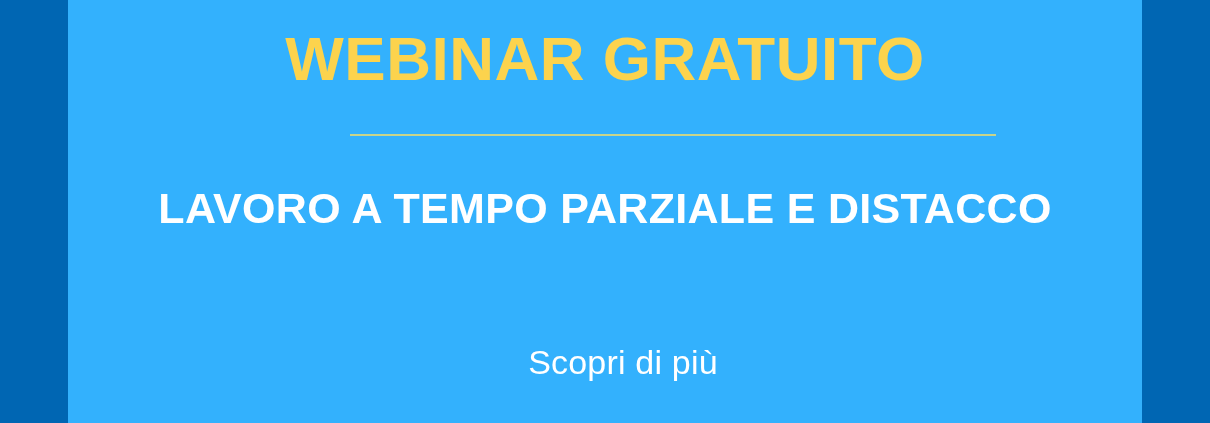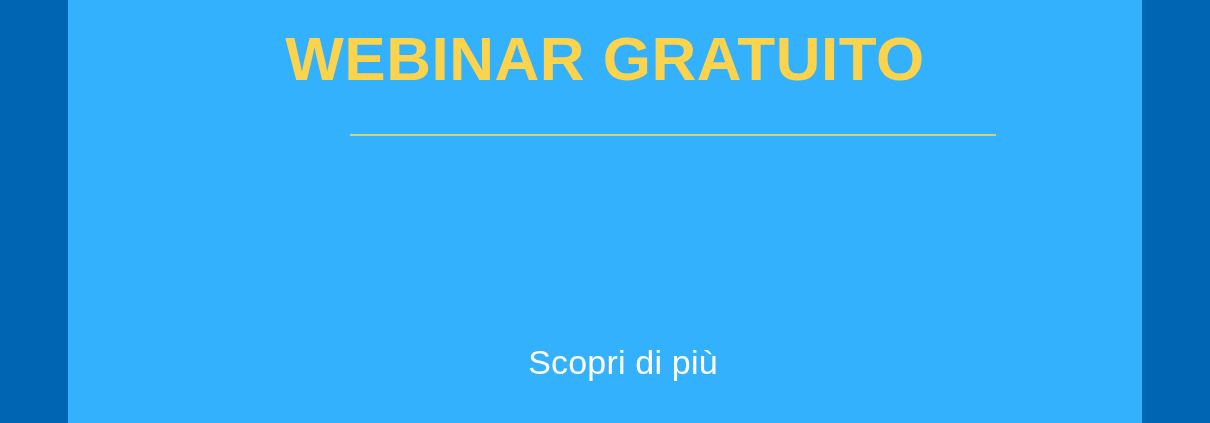--- a/index.html
+++ b/index.html
@@ -107,19 +107,20 @@
 
   <div class="side-band right"></div>
 
   <div class="panel">
     <div class="content">
 
       <div class="headline">WEBINAR GRATUITO</div>
 
       <div class="divider"></div>
 
+      <div class="subtitle">LAVORO A TEMPO PARZIALE E DISTACCO</div>
 
       <div class="cta">Scopri di più</div>
 
     </div>
   </div>
 
 </div>
 
 </body></html>

